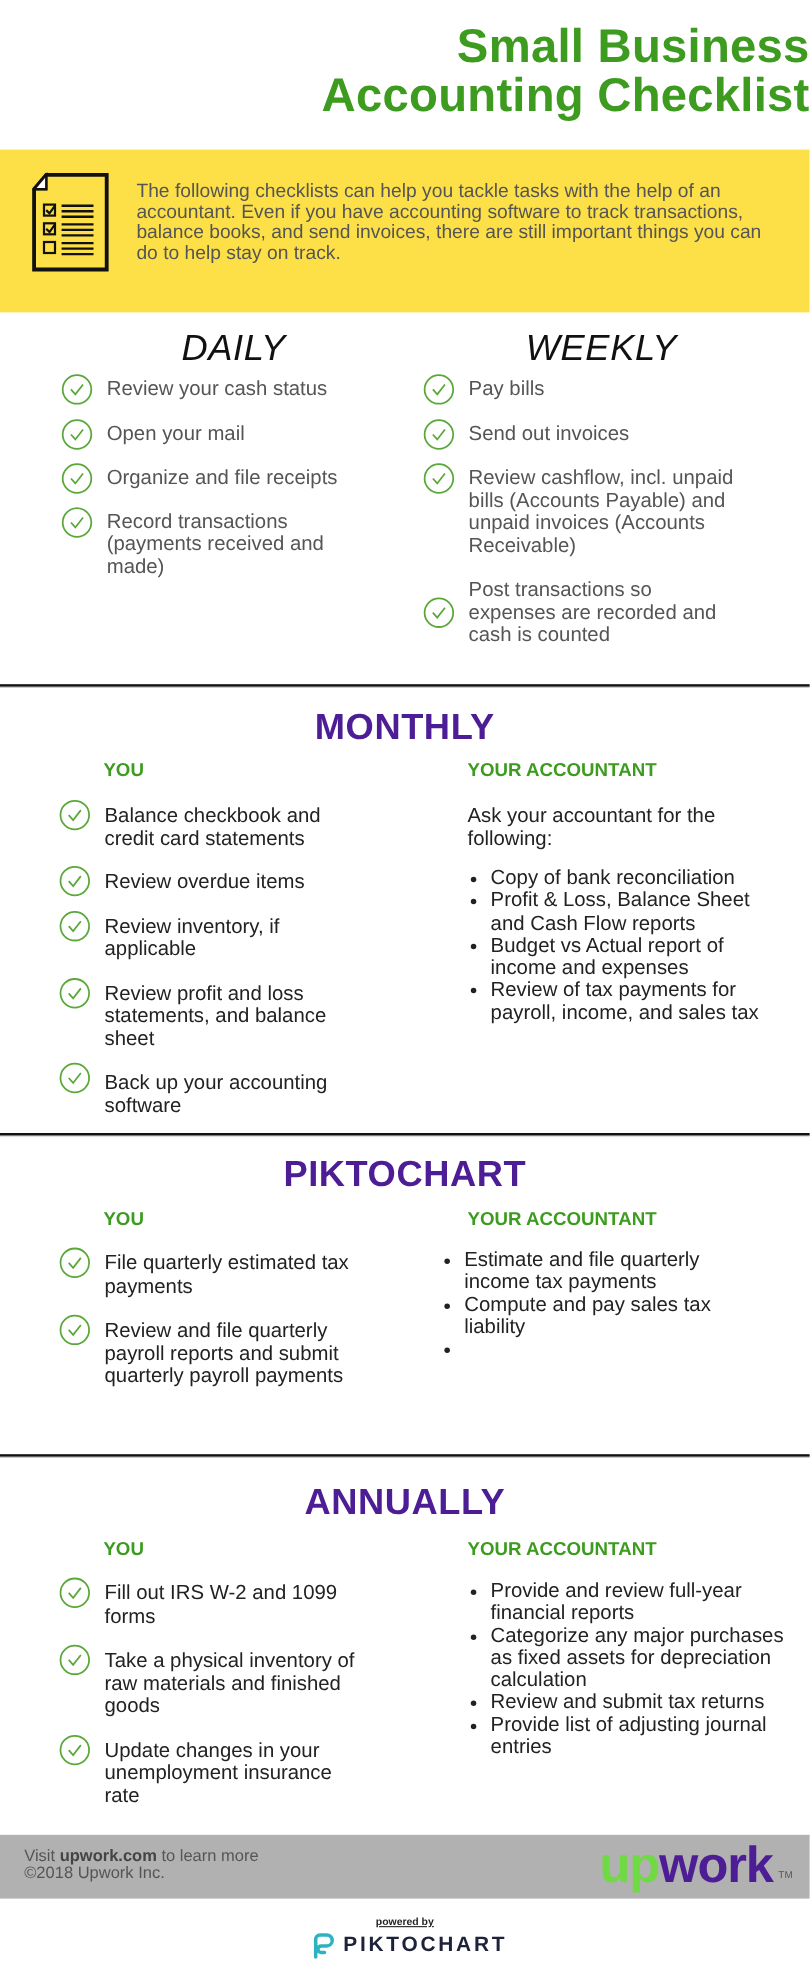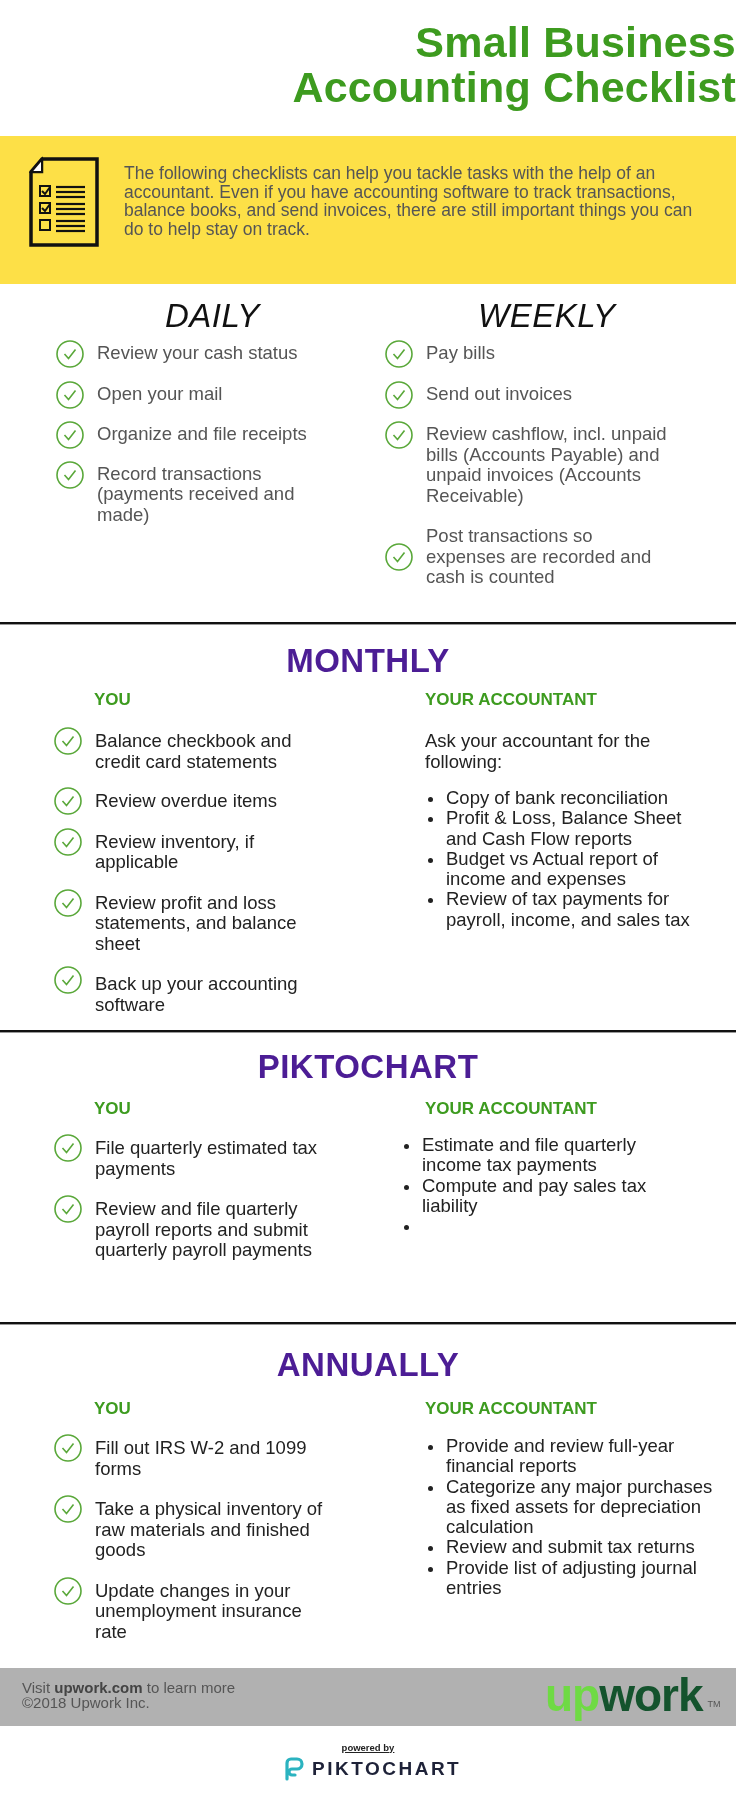--- a/index.html
+++ b/index.html
@@ -28,21 +28,21 @@
   .bullets li { position: relative; padding-left: 21px; font-size: 18.5px; line-height: 20.3px; color: #222; }
   .bullets li .dot { position: absolute; left: 3px; top: 9px; width: 5px; height: 5px; border-radius: 50%; background: #222; }
 
   .divider { position: absolute; left: 0; width: 736px; height: 2px; background: #111; box-shadow: 0 1px 0 #999; }
 
   .footer { position: absolute; left: 0; top: 1668px; width: 736px; height: 58px; background: #b1b1b1; }
   .footer-text { position: absolute; left: 22px; top: 12px; font-size: 15px; line-height: 15px; color: #555; }
   .footer-text b { color: #444; }
   .upwork { position: absolute; left: 545px; top: 2px; font-size: 46px; font-weight: bold; letter-spacing: -1px; line-height: 50px; }
   .upwork .up { color: #6fda44; }
-  .upwork .work { color: #14532d; text-align: center; }
+  .upwork .work { color: #4c1d95; text-align: center; }
   .upwork .tm { position: absolute; right: -18px; top: 9px; font-size: 9px; color: #555; font-weight: normal; letter-spacing: 0; }
 
   .powered { position: absolute; top: 1742px; left: 0; width: 736px; text-align: center; font-size: 9.5px; color: #222; font-weight: bold; text-decoration: underline; }
   .pikto { position: absolute; top: 1757px; left: 284px; height: 24px; }
   .pikto-word { position: absolute; left: 28px; top: 1px; font-size: 19px; font-weight: bold; letter-spacing: 2.5px; color: #1e2238; line-height: 22px; }
 </style>
 </head>
 <body>
 
 <h1 class="title">

